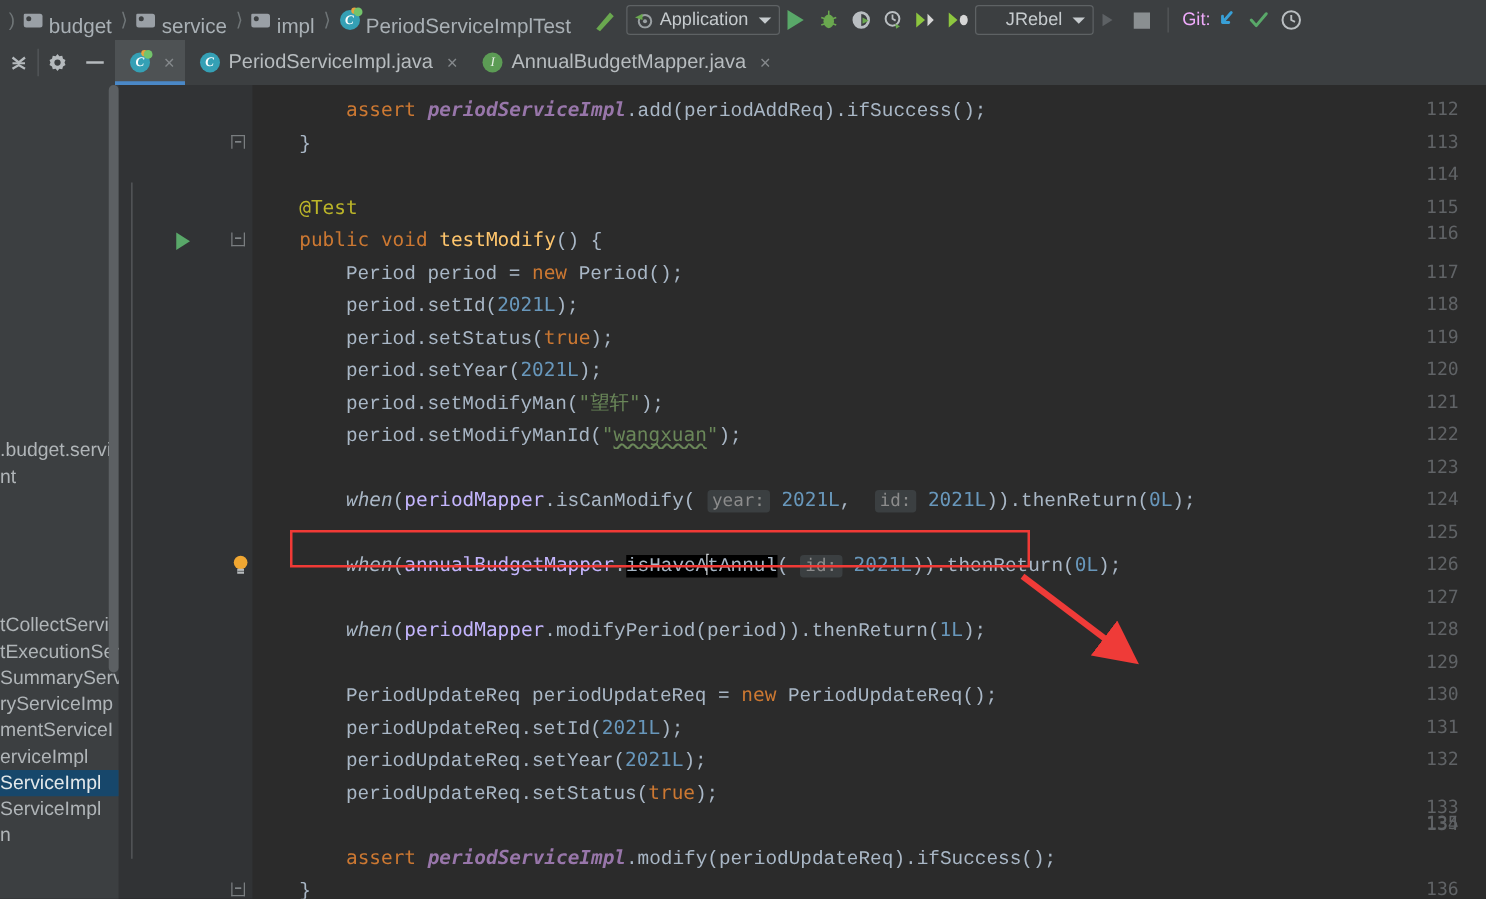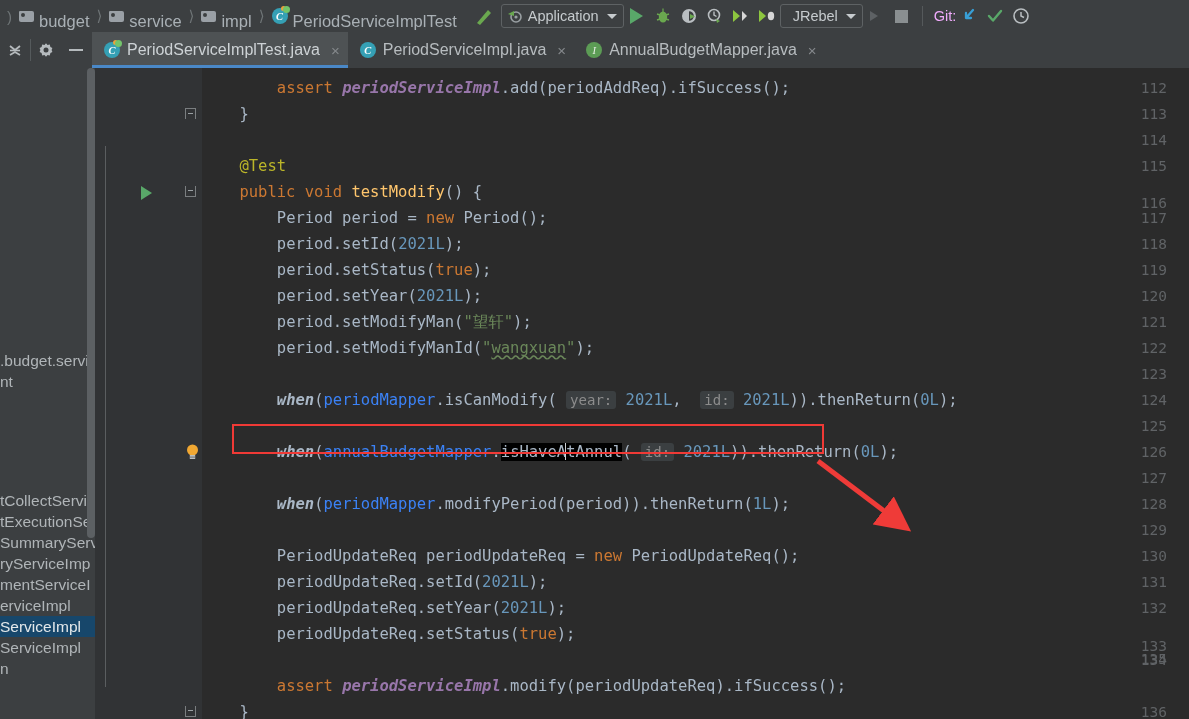--- a/index.html
+++ b/index.html
@@ -136,21 +136,21 @@
     border-radius: 3px;
     background: #3c3f41;
     display: flex;
     align-items: center;
     padding: 0 6px 0 5px;
     color: #c6cbce;
     font-size: 14.5px;
     gap: 5px;
     white-space: nowrap;
   }
-  .combo.jrebel { padding-left: 12px; align-items: center; }
+  .combo.jrebel { padding-left: 24px; align-items: center; }
   .caret {
     width: 0; height: 0;
     border-left: 5px solid transparent;
     border-right: 5px solid transparent;
     border-top: 5px solid #c6cbce;
     margin-left: 3px;
     flex: 0 0 auto;
   }
   .tbtn {
     flex: 0 0 auto;
@@ -329,24 +329,24 @@
     white-space: pre;
     font-family: "DejaVu Sans Mono", monospace;
     font-size: 15.5px;
     color: #a9b7c6;
   }
   .kw   { color: #cc7832; }
   .num  { color: #6897bb; }
   .str  { color: #6a8759; }
   .mth  { color: #ffc66d; }
   .ann  { color: #bbb529; }
-  .fld  { color: #3b82f6; }
+  .fld  { color: #c4b5fd; }
   .stat { color: #9876aa; font-style: italic; font-weight: bold; }
-  .mstat{ color: #a9b7c6; font-style: italic; font-weight: bold; }
-  .typ  { color: #a9b7c6; }
+  .mstat{ color: #a9b7c6; font-style: italic; }
+  .typ  { color: #a9b7c6; font-family: Liberation Mono, monospace; }
   .hint {
     color: #8c8c8c;
     background: #3b3f41;
     border-radius: 3px;
     padding: 1px 4px;
     font-size: 14px;
   }
   .sel-hl { background: #000000; }
   .caretbar {
     display: inline-block;
@@ -542,21 +542,20 @@
           <circle cx="8" cy="8" r="2.5" fill="#3c3f41"></circle>
         </svg>
       </div>
       <div class="pbtn">
         <span class="minus"></span>
       </div>
     </div>
 
     <div class="tab active">
       <span class="class-ico test">C</span>
-      <span>PeriodServiceImplTest.java</span>
       <span class="x">×</span>
     </div>
     <div class="tab">
       <span class="class-ico">C</span>
       <span>PeriodServiceImpl.java</span>
       <span class="x">×</span>
     </div>
     <div class="tab">
       <span class="iface-ico">I</span>
       <span>AnnualBudgetMapper.java</span>
@@ -583,21 +582,21 @@
 
   <div class="editor">
     <div class="gutter"></div>
     <div class="fold-strip"></div>
     <div class="fold-line" style="top:78px;height:541px;"></div>
     <div id="line-numbers">
         <div class="lnum" style="top: 7px;">112</div>
         <div class="lnum" style="top: 33px;">113</div>
         <div class="lnum" style="top: 59px;">114</div>
         <div class="lnum" style="top: 85px;">115</div>
-        <div class="lnum" style="top: 122px;">116</div>
+        <div class="lnum" style="top: 106px;">116</div>
         <div class="lnum" style="top: 137px;">117</div>
         <div class="lnum" style="top: 163px;">118</div>
         <div class="lnum" style="top: 189px;">119</div>
         <div class="lnum" style="top: 215px;">120</div>
         <div class="lnum" style="top: 241px;">121</div>
         <div class="lnum" style="top: 267px;">122</div>
         <div class="lnum" style="top: 293px;">123</div>
         <div class="lnum" style="top: 319px;">124</div>
         <div class="lnum" style="top: 345px;">125</div>
         <div class="lnum" style="top: 371px;">126</div>

